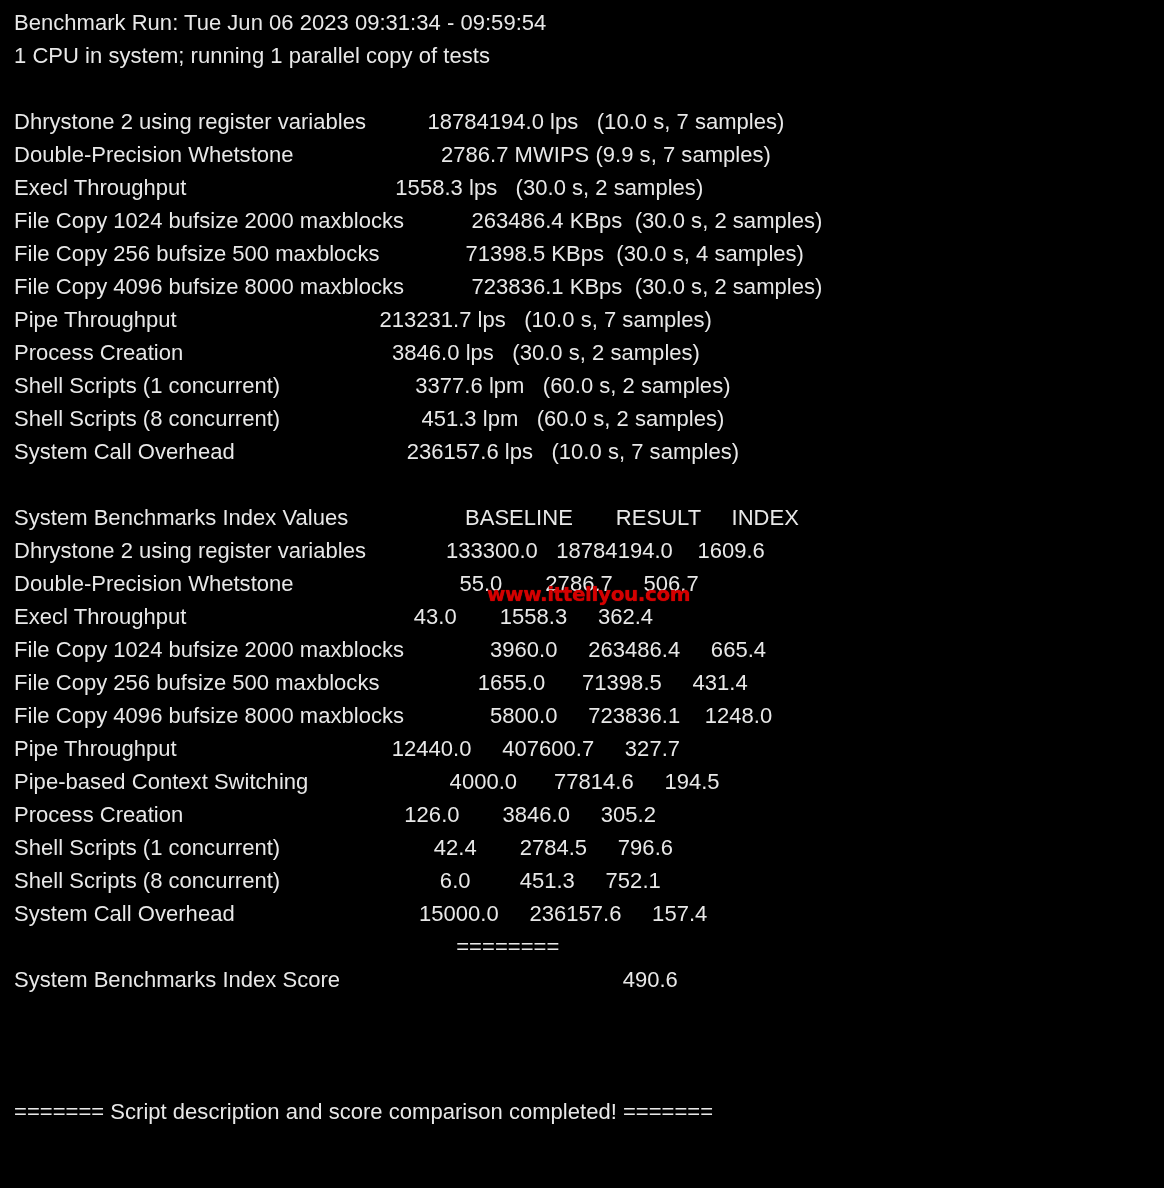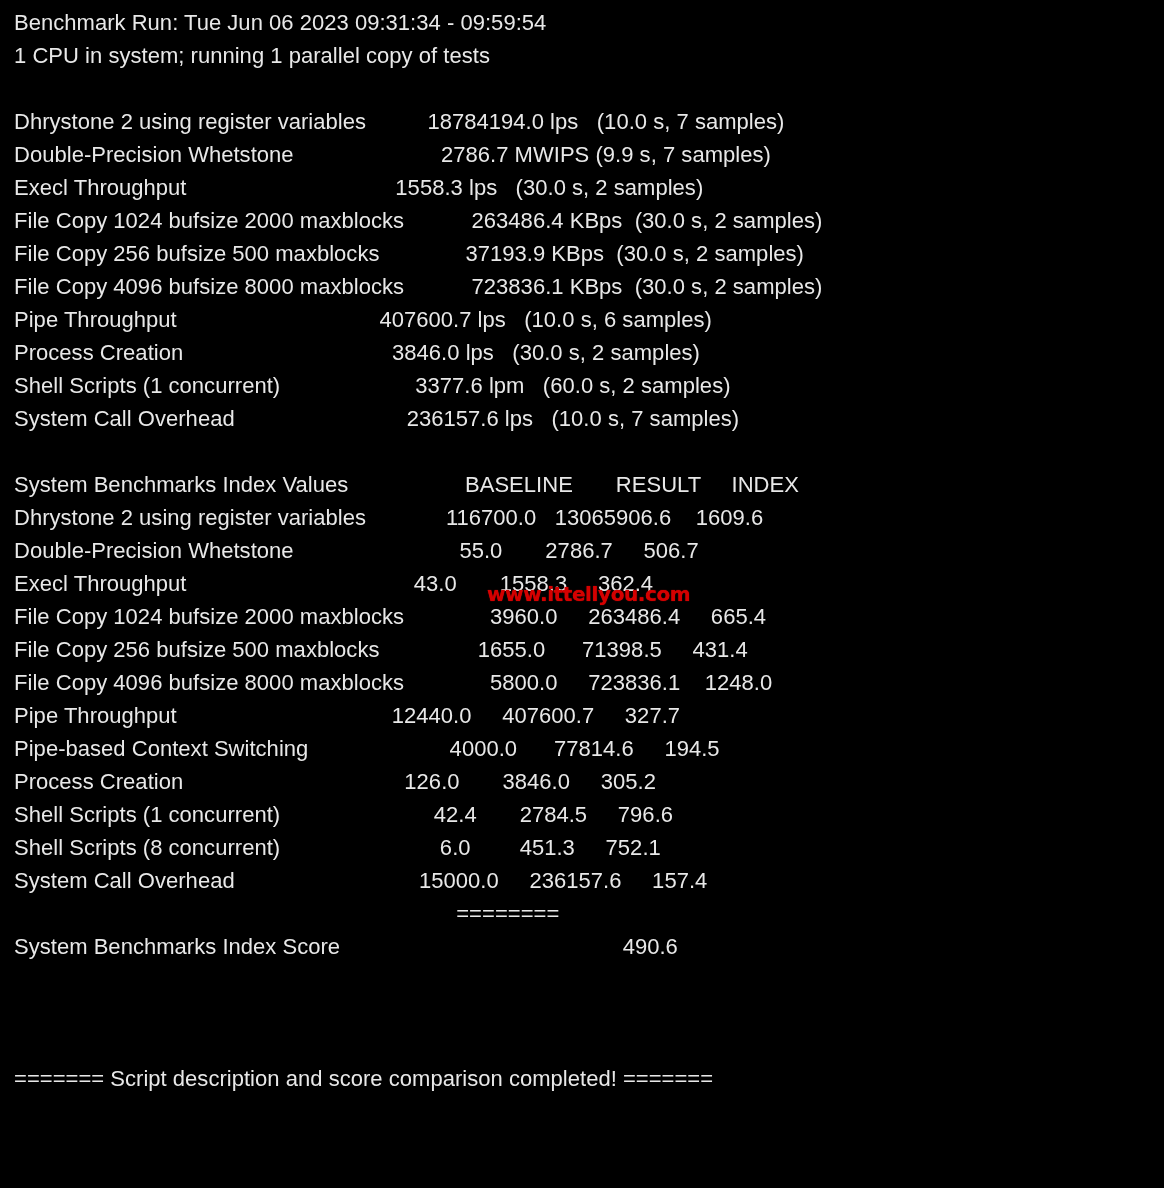--- a/index.html
+++ b/index.html
@@ -85,31 +85,32 @@
 
   <div class="screen">
     <pre class="line">Benchmark Run: Tue Jun 06 2023 09:31:34 - 09:59:54</pre>
     <pre class="line">1 CPU in system; running 1 parallel copy of tests</pre>
     <pre class="line blank"> </pre>
     <div id="results-block">
         <pre class="line">Dhrystone 2 using register variables          18784194.0 lps   (10.0 s, 7 samples)</pre>
         <pre class="line">Double-Precision Whetstone                        2786.7 MWIPS (9.9 s, 7 samples)</pre>
         <pre class="line">Execl Throughput                                  1558.3 lps   (30.0 s, 2 samples)</pre>
         <pre class="line">File Copy 1024 bufsize 2000 maxblocks           263486.4 KBps  (30.0 s, 2 samples)</pre>
-        <pre class="line">File Copy 256 bufsize 500 maxblocks              37193.9 KBps  (30.0 s, 2 samples)</pre>
+        <pre class="line">File Copy 256 bufsize 500 maxblocks              71398.5 KBps  (30.0 s, 4 samples)</pre>
         <pre class="line">File Copy 4096 bufsize 8000 maxblocks           723836.1 KBps  (30.0 s, 2 samples)</pre>
-        <pre class="line">Pipe Throughput                                 407600.7 lps   (10.0 s, 6 samples)</pre>
+        <pre class="line">Pipe Throughput                                 213231.7 lps   (10.0 s, 7 samples)</pre>
         <pre class="line">Process Creation                                  3846.0 lps   (30.0 s, 2 samples)</pre>
         <pre class="line">Shell Scripts (1 concurrent)                      3377.6 lpm   (60.0 s, 2 samples)</pre>
+        <pre class="line">Shell Scripts (8 concurrent)                       451.3 lpm   (60.0 s, 2 samples)</pre>
         <pre class="line">System Call Overhead                            236157.6 lps   (10.0 s, 7 samples)</pre>
       </div>
     <pre class="line blank"> </pre>
     <pre class="line">System Benchmarks Index Values                   BASELINE       RESULT     INDEX</pre>
     <div id="index-block">
-        <pre class="line">Dhrystone 2 using register variables             116700.0   13065906.6    1609.6</pre>
+        <pre class="line">Dhrystone 2 using register variables             133300.0   18784194.0    1609.6</pre>
         <pre class="line">Double-Precision Whetstone                           55.0       2786.7     506.7</pre>
         <pre class="line">Execl Throughput                                     43.0       1558.3     362.4</pre>
         <pre class="line">File Copy 1024 bufsize 2000 maxblocks              3960.0     263486.4     665.4</pre>
         <pre class="line">File Copy 256 bufsize 500 maxblocks                1655.0      71398.5     431.4</pre>
         <pre class="line">File Copy 4096 bufsize 8000 maxblocks              5800.0     723836.1    1248.0</pre>
         <pre class="line">Pipe Throughput                                   12440.0     407600.7     327.7</pre>
         <pre class="line">Pipe-based Context Switching                       4000.0      77814.6     194.5</pre>
         <pre class="line">Process Creation                                    126.0       3846.0     305.2</pre>
         <pre class="line">Shell Scripts (1 concurrent)                         42.4       2784.5     796.6</pre>
         <pre class="line">Shell Scripts (8 concurrent)                          6.0        451.3     752.1</pre>

